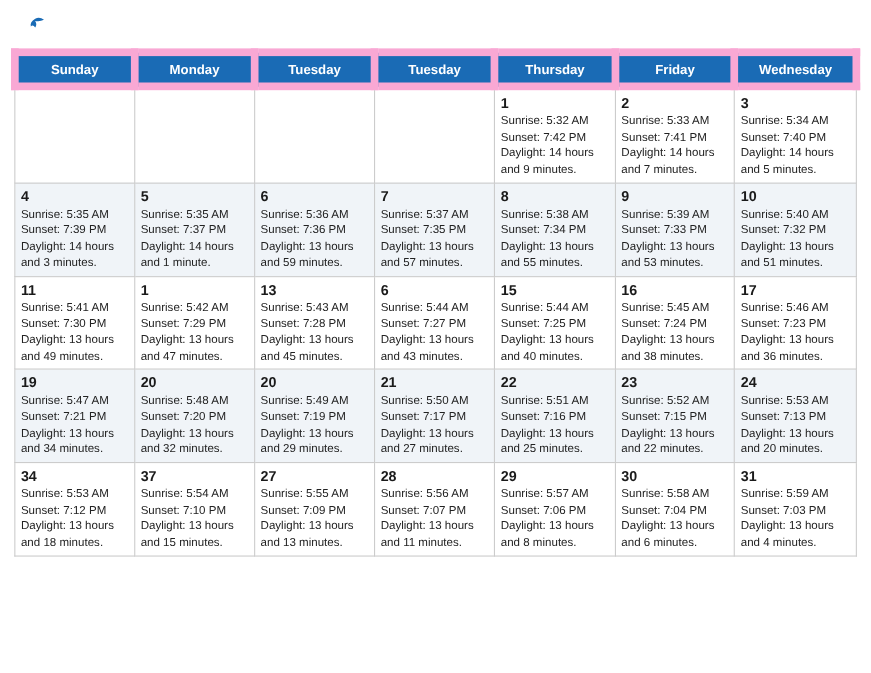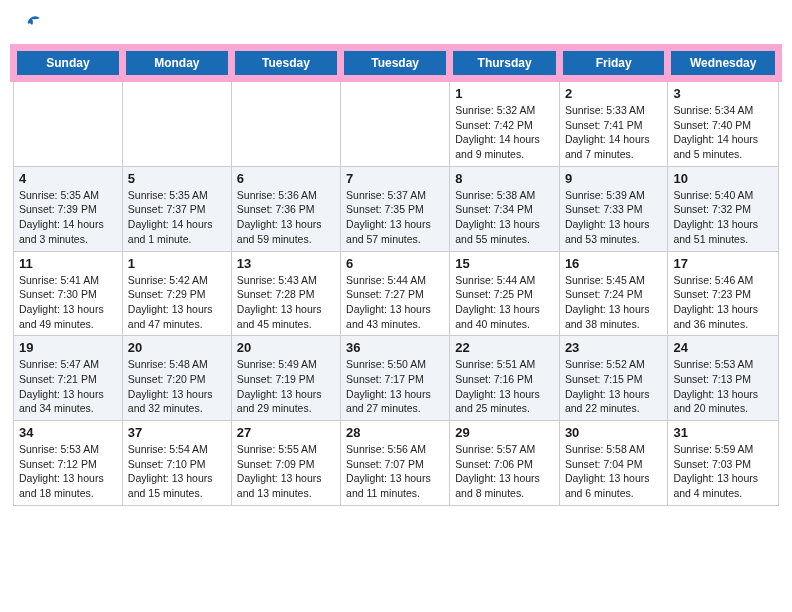--- a/index.html
+++ b/index.html
@@ -192,21 +192,21 @@
         </td>
         <td>
           <span class="day-num">20</span>
           <div class="day-info">Sunrise: 5:48 AM<br>Sunset: 7:20 PM<br>Daylight: 13 hours<br>and 32 minutes.</div>
         </td>
         <td>
           <span class="day-num">20</span>
           <div class="day-info">Sunrise: 5:49 AM<br>Sunset: 7:19 PM<br>Daylight: 13 hours<br>and 29 minutes.</div>
         </td>
         <td>
-          <span class="day-num">36</span>
+          <span class="day-num">21</span>
           <div class="day-info">Sunrise: 5:50 AM<br>Sunset: 7:17 PM<br>Daylight: 13 hours<br>and 27 minutes.</div>
         </td>
         <td>
           <span class="day-num">22</span>
           <div class="day-info">Sunrise: 5:51 AM<br>Sunset: 7:16 PM<br>Daylight: 13 hours<br>and 25 minutes.</div>
         </td>
         <td>
           <span class="day-num">23</span>
           <div class="day-info">Sunrise: 5:52 AM<br>Sunset: 7:15 PM<br>Daylight: 13 hours<br>and 22 minutes.</div>
         </td>

